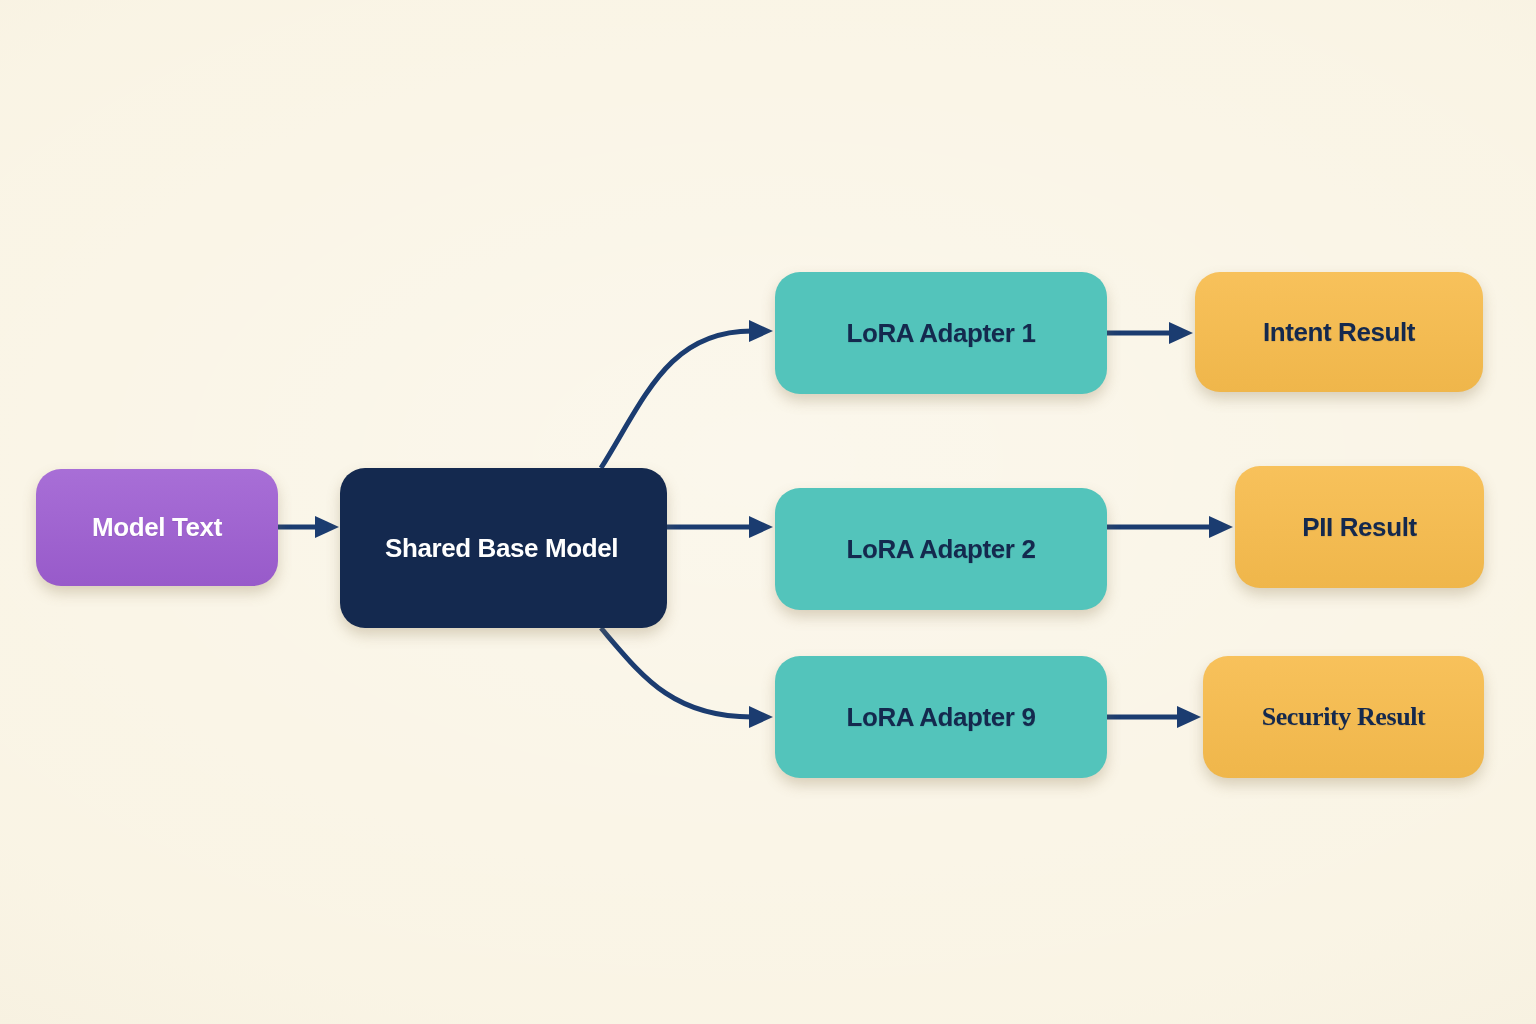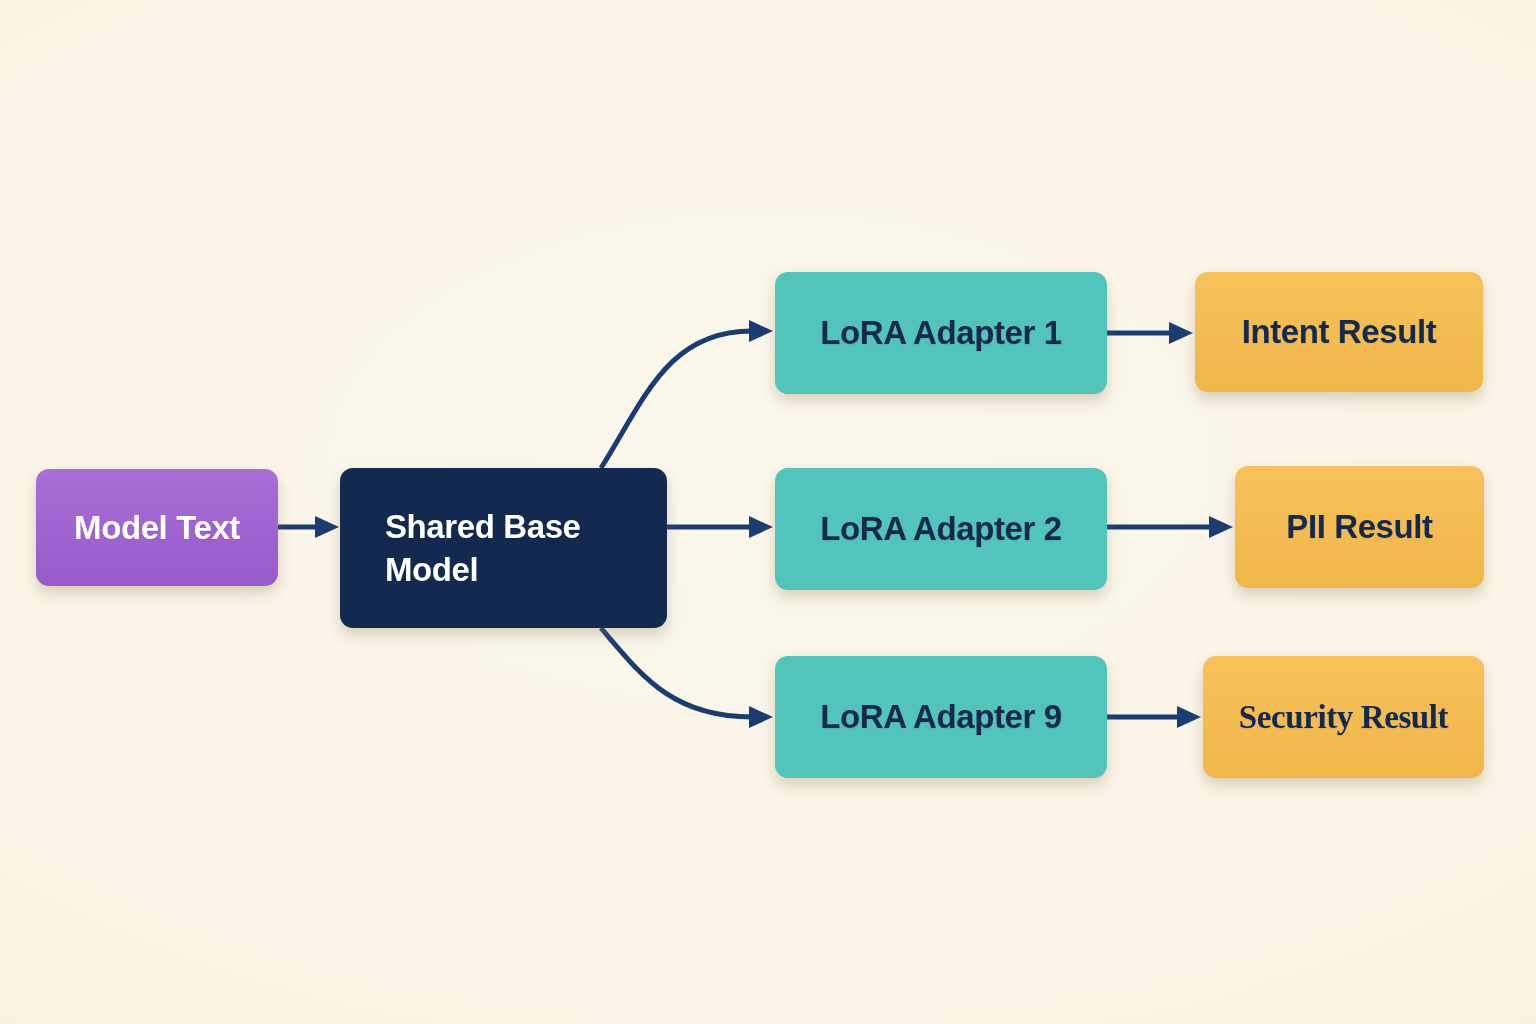--- a/index.html
+++ b/index.html
@@ -29,27 +29,27 @@
     fill: none;
     stroke: var(--arrow, #1b3c70);
     stroke-width: 5;
   }
   #edges marker path {
     fill: var(--arrow, #1b3c70);
   }
   .node {
     position: absolute;
     box-sizing: border-box;
-    border-radius: 13px;
+    border-radius: 25px;
     display: flex;
     align-items: center;
     justify-content: center;
     text-align: center;
     font-weight: 700;
-    font-size: 33px;
+    font-size: 26px;
     letter-spacing: -0.4px;
     box-shadow: 0 7px 14px rgba(140, 120, 80, 0.30);
     text-shadow: 0 1px 1px rgba(0,0,0,0.08);
   }
   #node-input {
     left: 36px; top: 469px; width: 242px; height: 117px;
     background: linear-gradient(180deg, rgba(255,255,255,0.10), rgba(0,0,0,0.04)), var(--purple, #9e5ed2);
     color: var(--light_text, #ffffff);
   }
   #node-base {
@@ -61,21 +61,21 @@
     padding-left: 45px;
     padding-right: 42px;
     line-height: 43px;
   }
   .node.adapter {
     left: 775px; width: 332px; height: 122px;
     background: var(--teal, #53c4bb);
     color: var(--dark_text, #14294e);
   }
   #node-adapter1 { top: 272px; }
-  #node-adapter2 { top: 468px; text-align: center; }
+  #node-adapter2 { top: 488px; text-align: center; }
   #node-adapter3 { top: 656px; }
   .node.result {
     background: linear-gradient(180deg, rgba(255,255,255,0.08), rgba(0,0,0,0.03)), var(--yellow, #f7bc4d);
     color: var(--dark_text, #14294e);
   }
   #node-result1 { left: 1195px; top: 272px; width: 288px; height: 120px; }
   #node-result2 { left: 1235px; top: 466px; width: 249px; height: 122px; }
   #node-result3 { left: 1203px; top: 656px; width: 281px; height: 122px; font-family: Liberation Serif, serif; }
 </style>
 </head>

